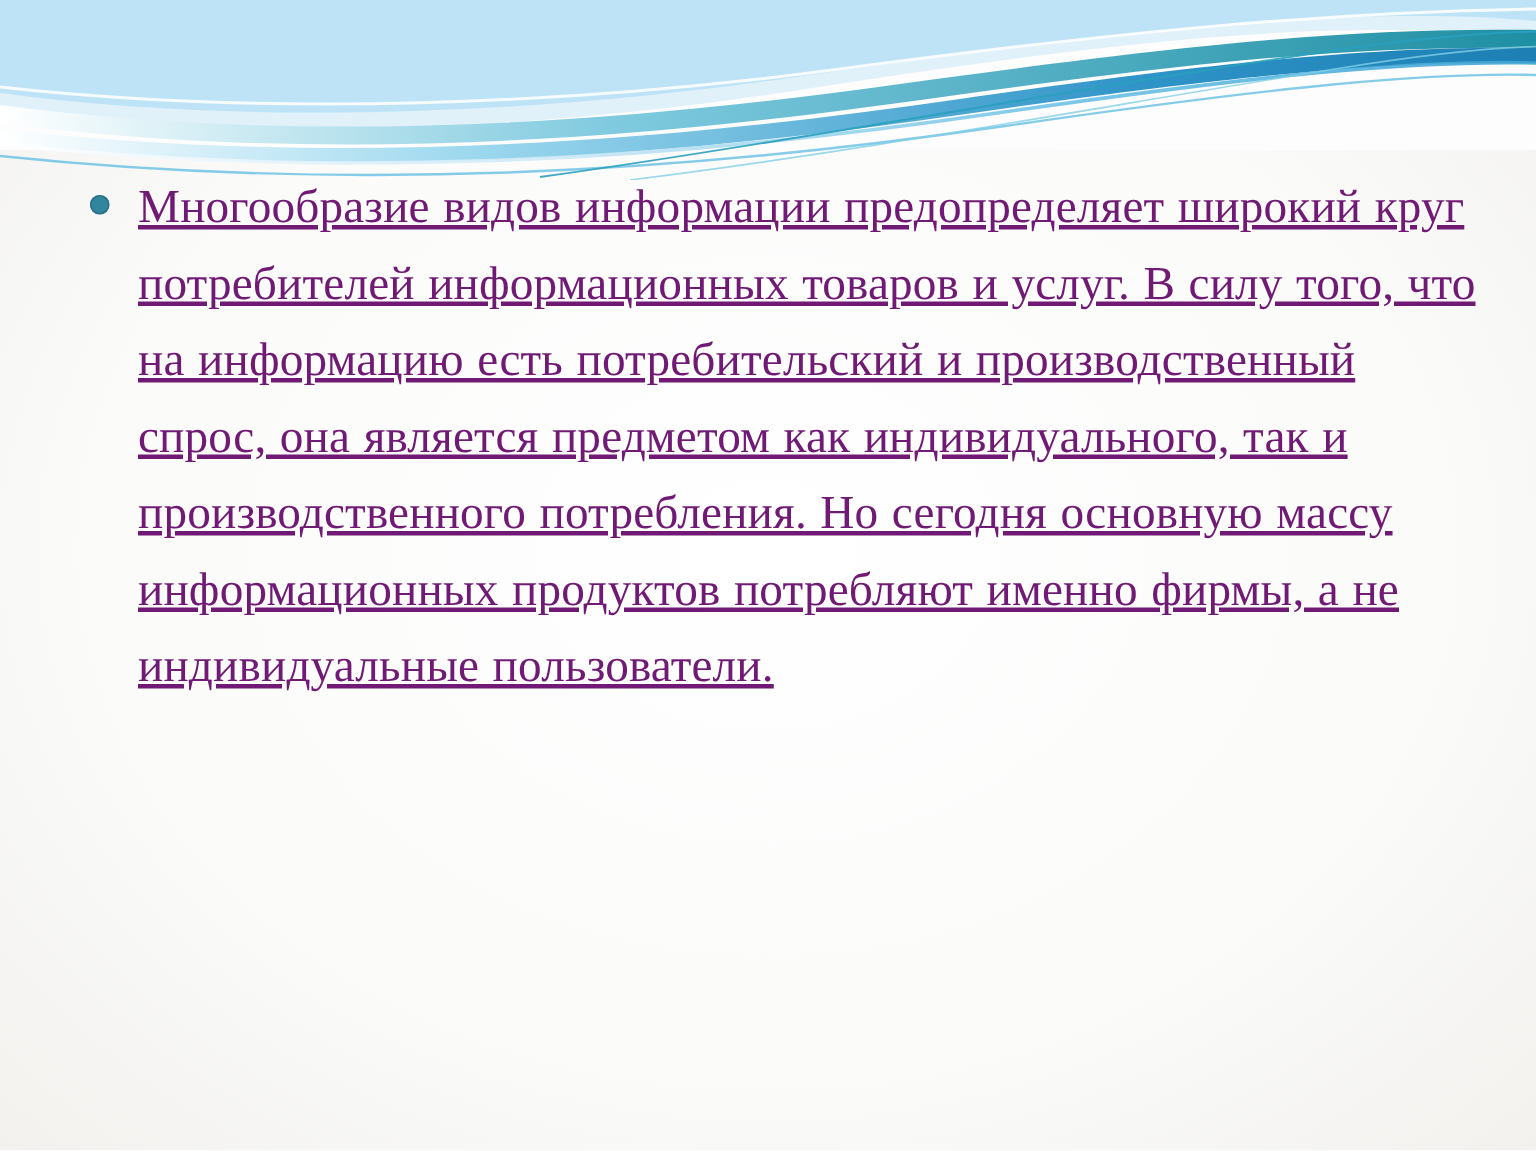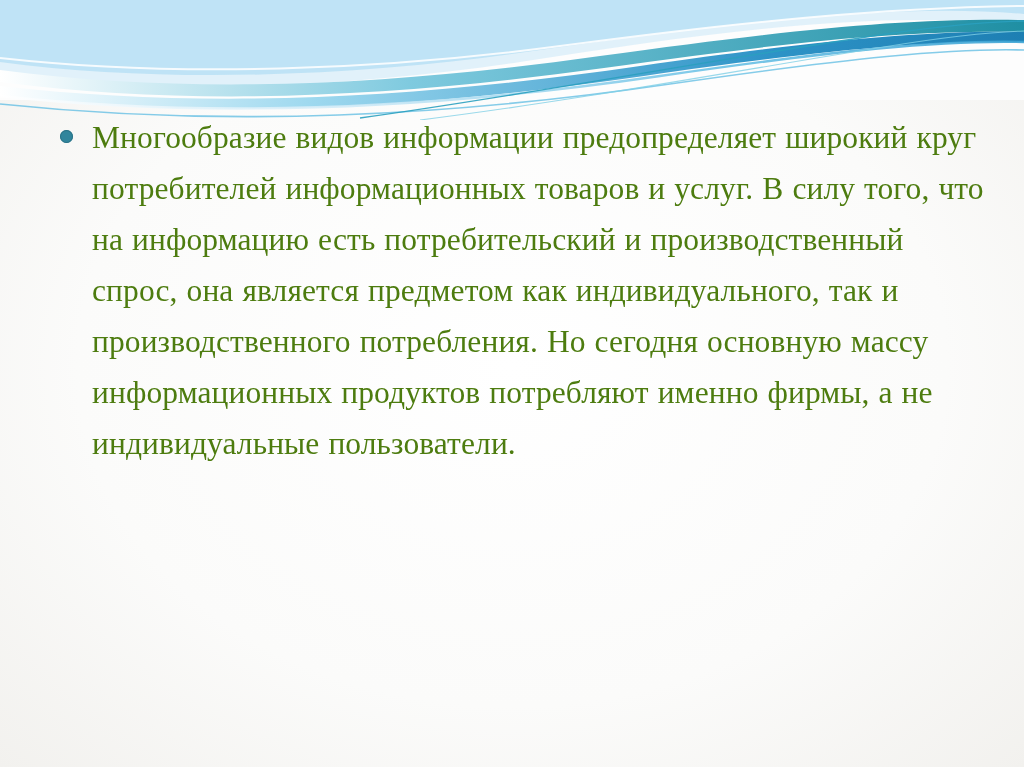--- a/index.html
+++ b/index.html
@@ -69,24 +69,25 @@
     height: 13px;
     border-radius: 50%;
     background: #31859c;
     box-shadow: inset 0 0 0 1px #2a7287;
   }
   .bullet-text {
     display: block;
     font-family: "Liberation Serif", serif;
     font-size: 31.5px;
     line-height: 1.62;
-    color: #4d7c0f;
+    color: #701a75;
     letter-spacing: 0.1px;
     text-align: left;
     word-spacing: 1px;
+    text-decoration: underline;
   }
 </style>
 </head>
 <body>
 
 <div class="slide">
 
   <div class="body-area"></div>
 
   <div class="wave-band">

